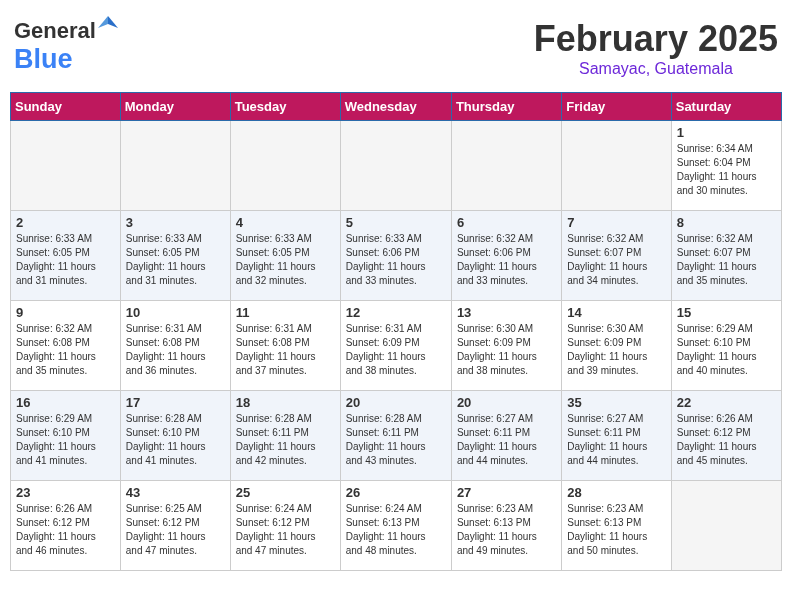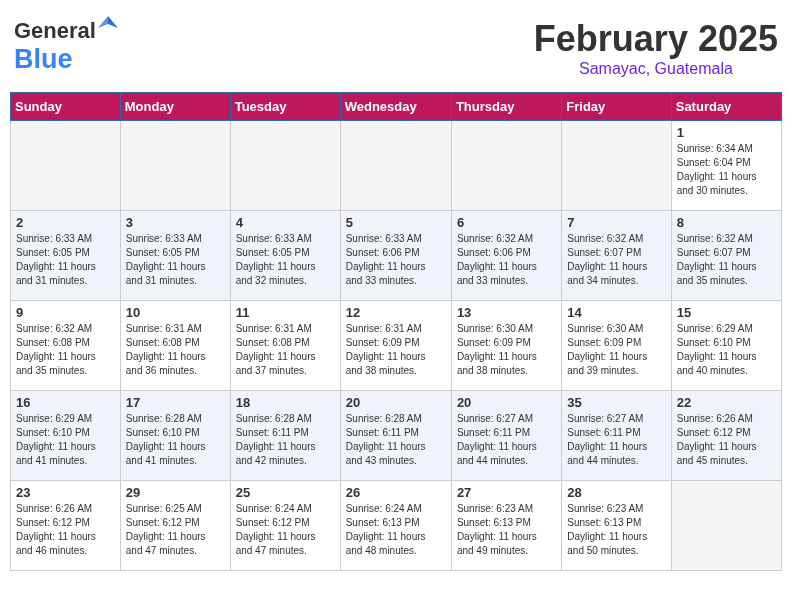--- a/index.html
+++ b/index.html
@@ -285,21 +285,21 @@
       </tr>
       <tr>
         <td>
           <span class="day-number">23</span>
           <div class="day-info" style="white-space: pre-line;">Sunrise: 6:26 AM
 Sunset: 6:12 PM
 Daylight: 11 hours
 and 46 minutes.</div>
         </td>
         <td>
-          <span class="day-number">29</span>
+          <span class="day-number">43</span>
           <div class="day-info" style="white-space: pre-line;">Sunrise: 6:25 AM
 Sunset: 6:12 PM
 Daylight: 11 hours
 and 47 minutes.</div>
         </td>
         <td>
           <span class="day-number">25</span>
           <div class="day-info" style="white-space: pre-line;">Sunrise: 6:24 AM
 Sunset: 6:12 PM
 Daylight: 11 hours

